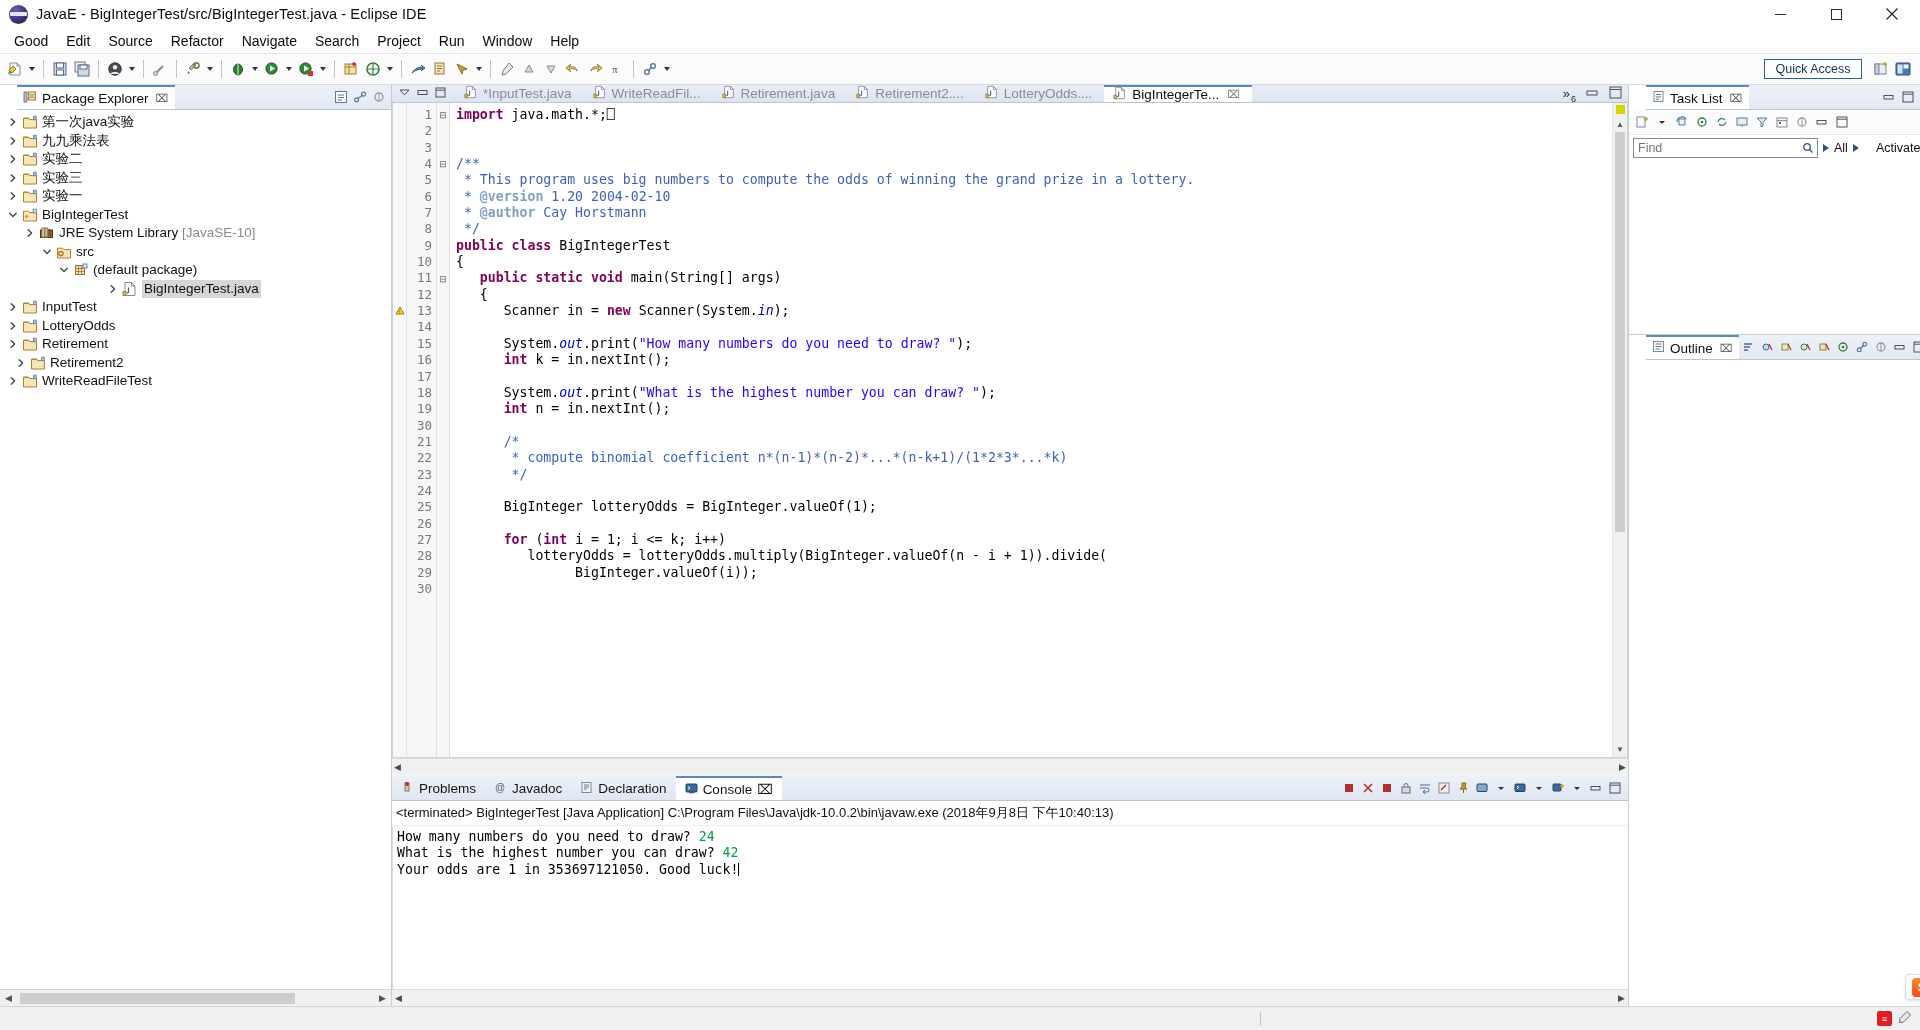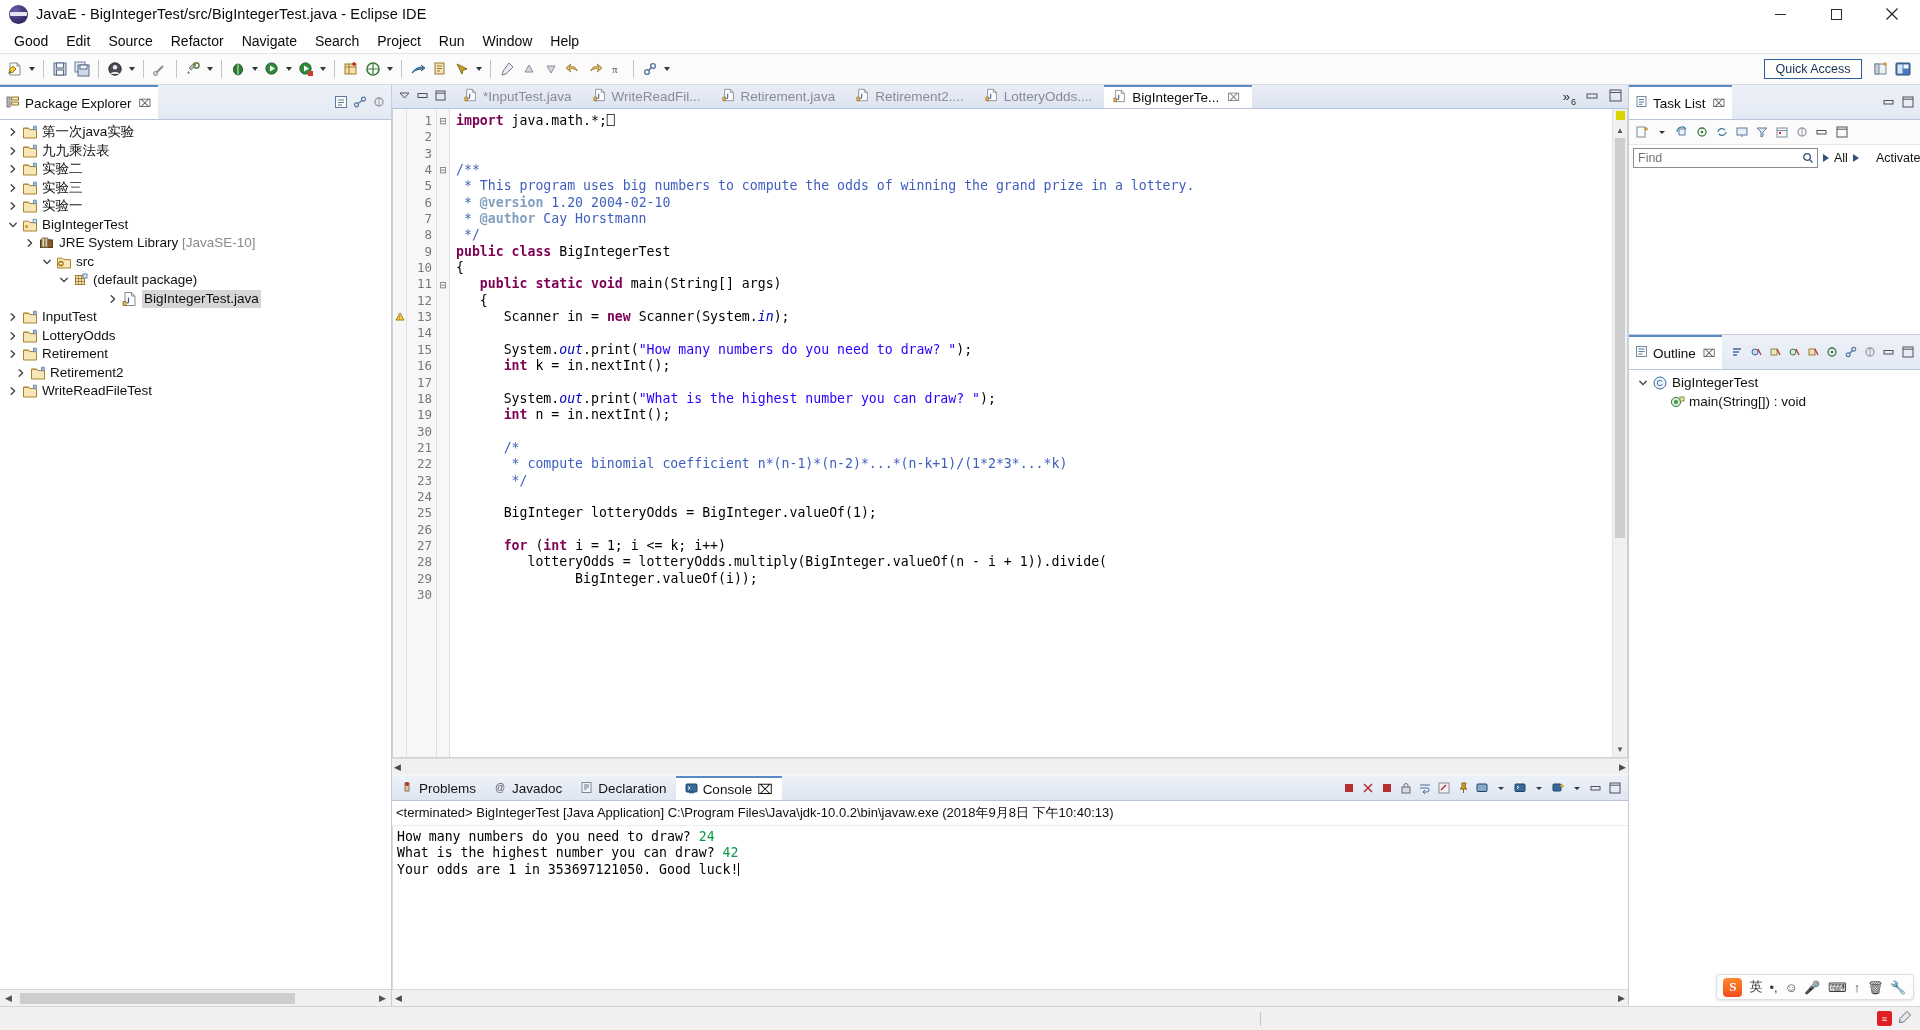--- a/index.html
+++ b/index.html
@@ -71,23 +71,24 @@
     text-align: center;
   }
   .qa-icons { display: flex; align-items: center; margin-left: 8px; }
 
   
   .body-row { flex: 1; display: flex; min-height: 0; background: #f4f4f6; }
 
   
   .view { display: flex; flex-direction: column; min-height: 0; min-width: 0; background: #fff; }
   .view-tabbar {
-    height: 35px; display: flex; align-items: stretch;
+    height: 25px; display: flex; align-items: stretch;
     background: linear-gradient(#edf1f8, #e3e9f4);
     border-bottom: 1px solid #b8c4d8;
+    margin-left: 17px;
   }
   .view-tab {
     display: flex; align-items: center; gap: 5px; padding: 0 7px 0 6px;
     font-size: 13.5px; color: #0d0d0d; background: #ffffff;
     border-top: 2px solid #5a8ac6;
     position: relative;
   }
   .view-tab .vt-close { font-size: 11px; color: #555; margin-left: 2px; }
   .view-toolbar { margin-left: auto; display: flex; align-items: center; padding-right: 3px; gap: 1px; }
   .vt-icon { width: 18px; height: 18px; display: flex; align-items: center; justify-content: center; border-radius: 2px; }
@@ -114,21 +115,21 @@
   }
   .hscroll .arrow { width: 17px; text-align: center; font-size: 9px; color: #505050; }
   .hscroll .thumb {
     position: absolute; left: 20px; width: 275px; height: 11px; top: 3px;
     background: #cdcdcd; border-radius: 1px;
   }
 
   
   .editor-area { flex: 1; display: flex; flex-direction: column; min-width: 0; background: #f4f4f6; }
   .editor-tabbar {
-    height: 24px; display: flex; align-items: stretch;
+    height: 18px; display: flex; align-items: stretch;
     background: linear-gradient(#e9edf6, #dde4f1);
     border-bottom: 1px solid #b9c5d9; position: relative;
   }
   .etab-lefticons { display: flex; align-items: center; gap: 7px; padding: 0 9px 0 7px; }
   .etab {
     display: flex; align-items: center; gap: 5px; padding: 0 12px 0 9px;
     font-size: 13.5px; color: #8b8b95; white-space: nowrap;
   }
   .etab.active {
     background: #ffffff; color: #0b0b0b; border-top: 2px solid #5a8ac6;
@@ -224,21 +225,21 @@
   .find-input {
     flex: 1; height: 20px; border: 1px solid #8a8a92; background: #fff;
     font-size: 12.5px; color: #666; padding: 0 18px 0 4px; line-height: 18px; position: relative;
   }
   .find-box { position: relative; flex: 1; }
   .find-mag { position: absolute; right: 4px; top: 4px; font-size: 11px; color: #33507a; }
   .find-all { font-size: 12.5px; color: #111; display: flex; align-items: center; gap: 3px; }
   .find-activate { font-size: 12.5px; color: #111; display: flex; align-items: center; gap: 15px; }
   .tl-body { flex: 1; background: #fff; }
 
-  .outline { flex: 1; display: flex; flex-direction: column; min-height: 0; }
+  .outline { flex: 1; display: flex; flex-direction: row; min-height: 0; }
   .ol-body { flex: 1; background: #fff; padding-top: 3px; position: relative; }
   .olrow { display: flex; align-items: center; height: 19px; font-size: 13.5px; color: #111; white-space: nowrap; }
   .ime-bar {
     position: absolute; right: 6px; bottom: 6px; height: 26px; display: flex; align-items: center;
     gap: 7px; background: #fdfdfd; border: 1px solid #e0e0e0; border-radius: 4px; padding: 0 6px;
     box-shadow: 0 1px 3px rgba(0,0,0,.12);
   }
   .ime-logo {
     width: 19px; height: 19px; border-radius: 4px;
     background: linear-gradient(#ff8a2b, #f24b1d); color: #fff;

